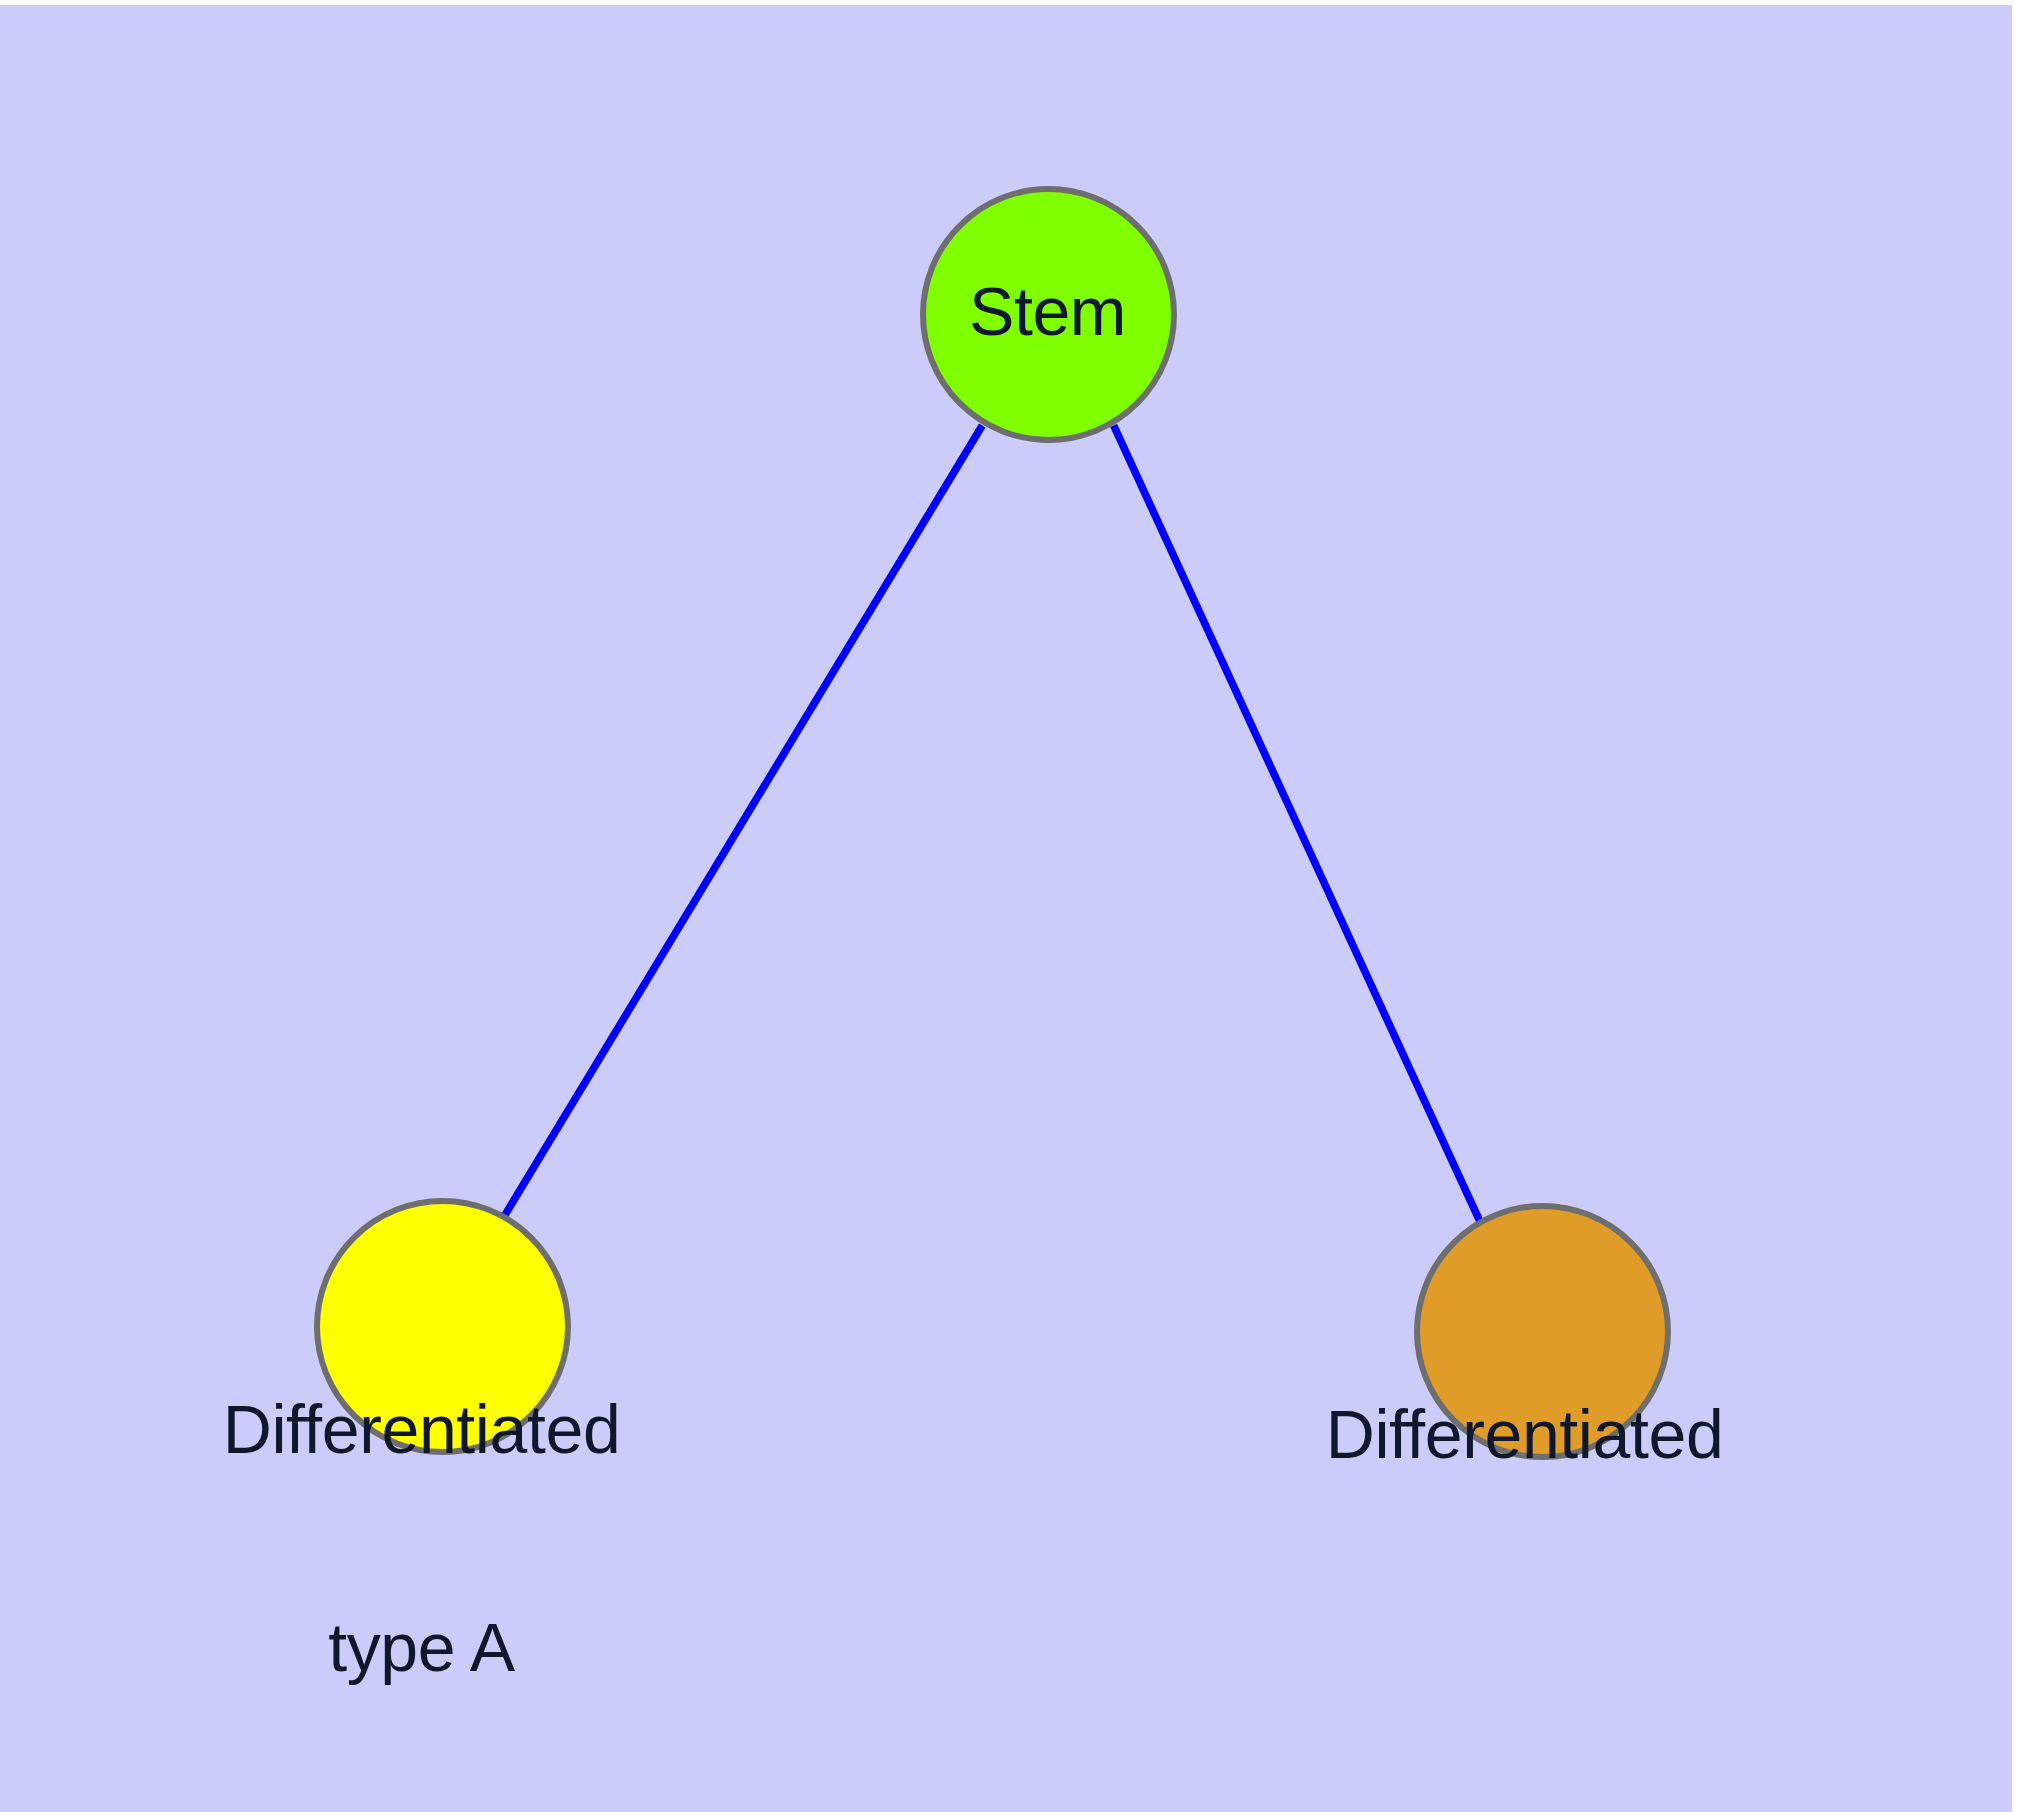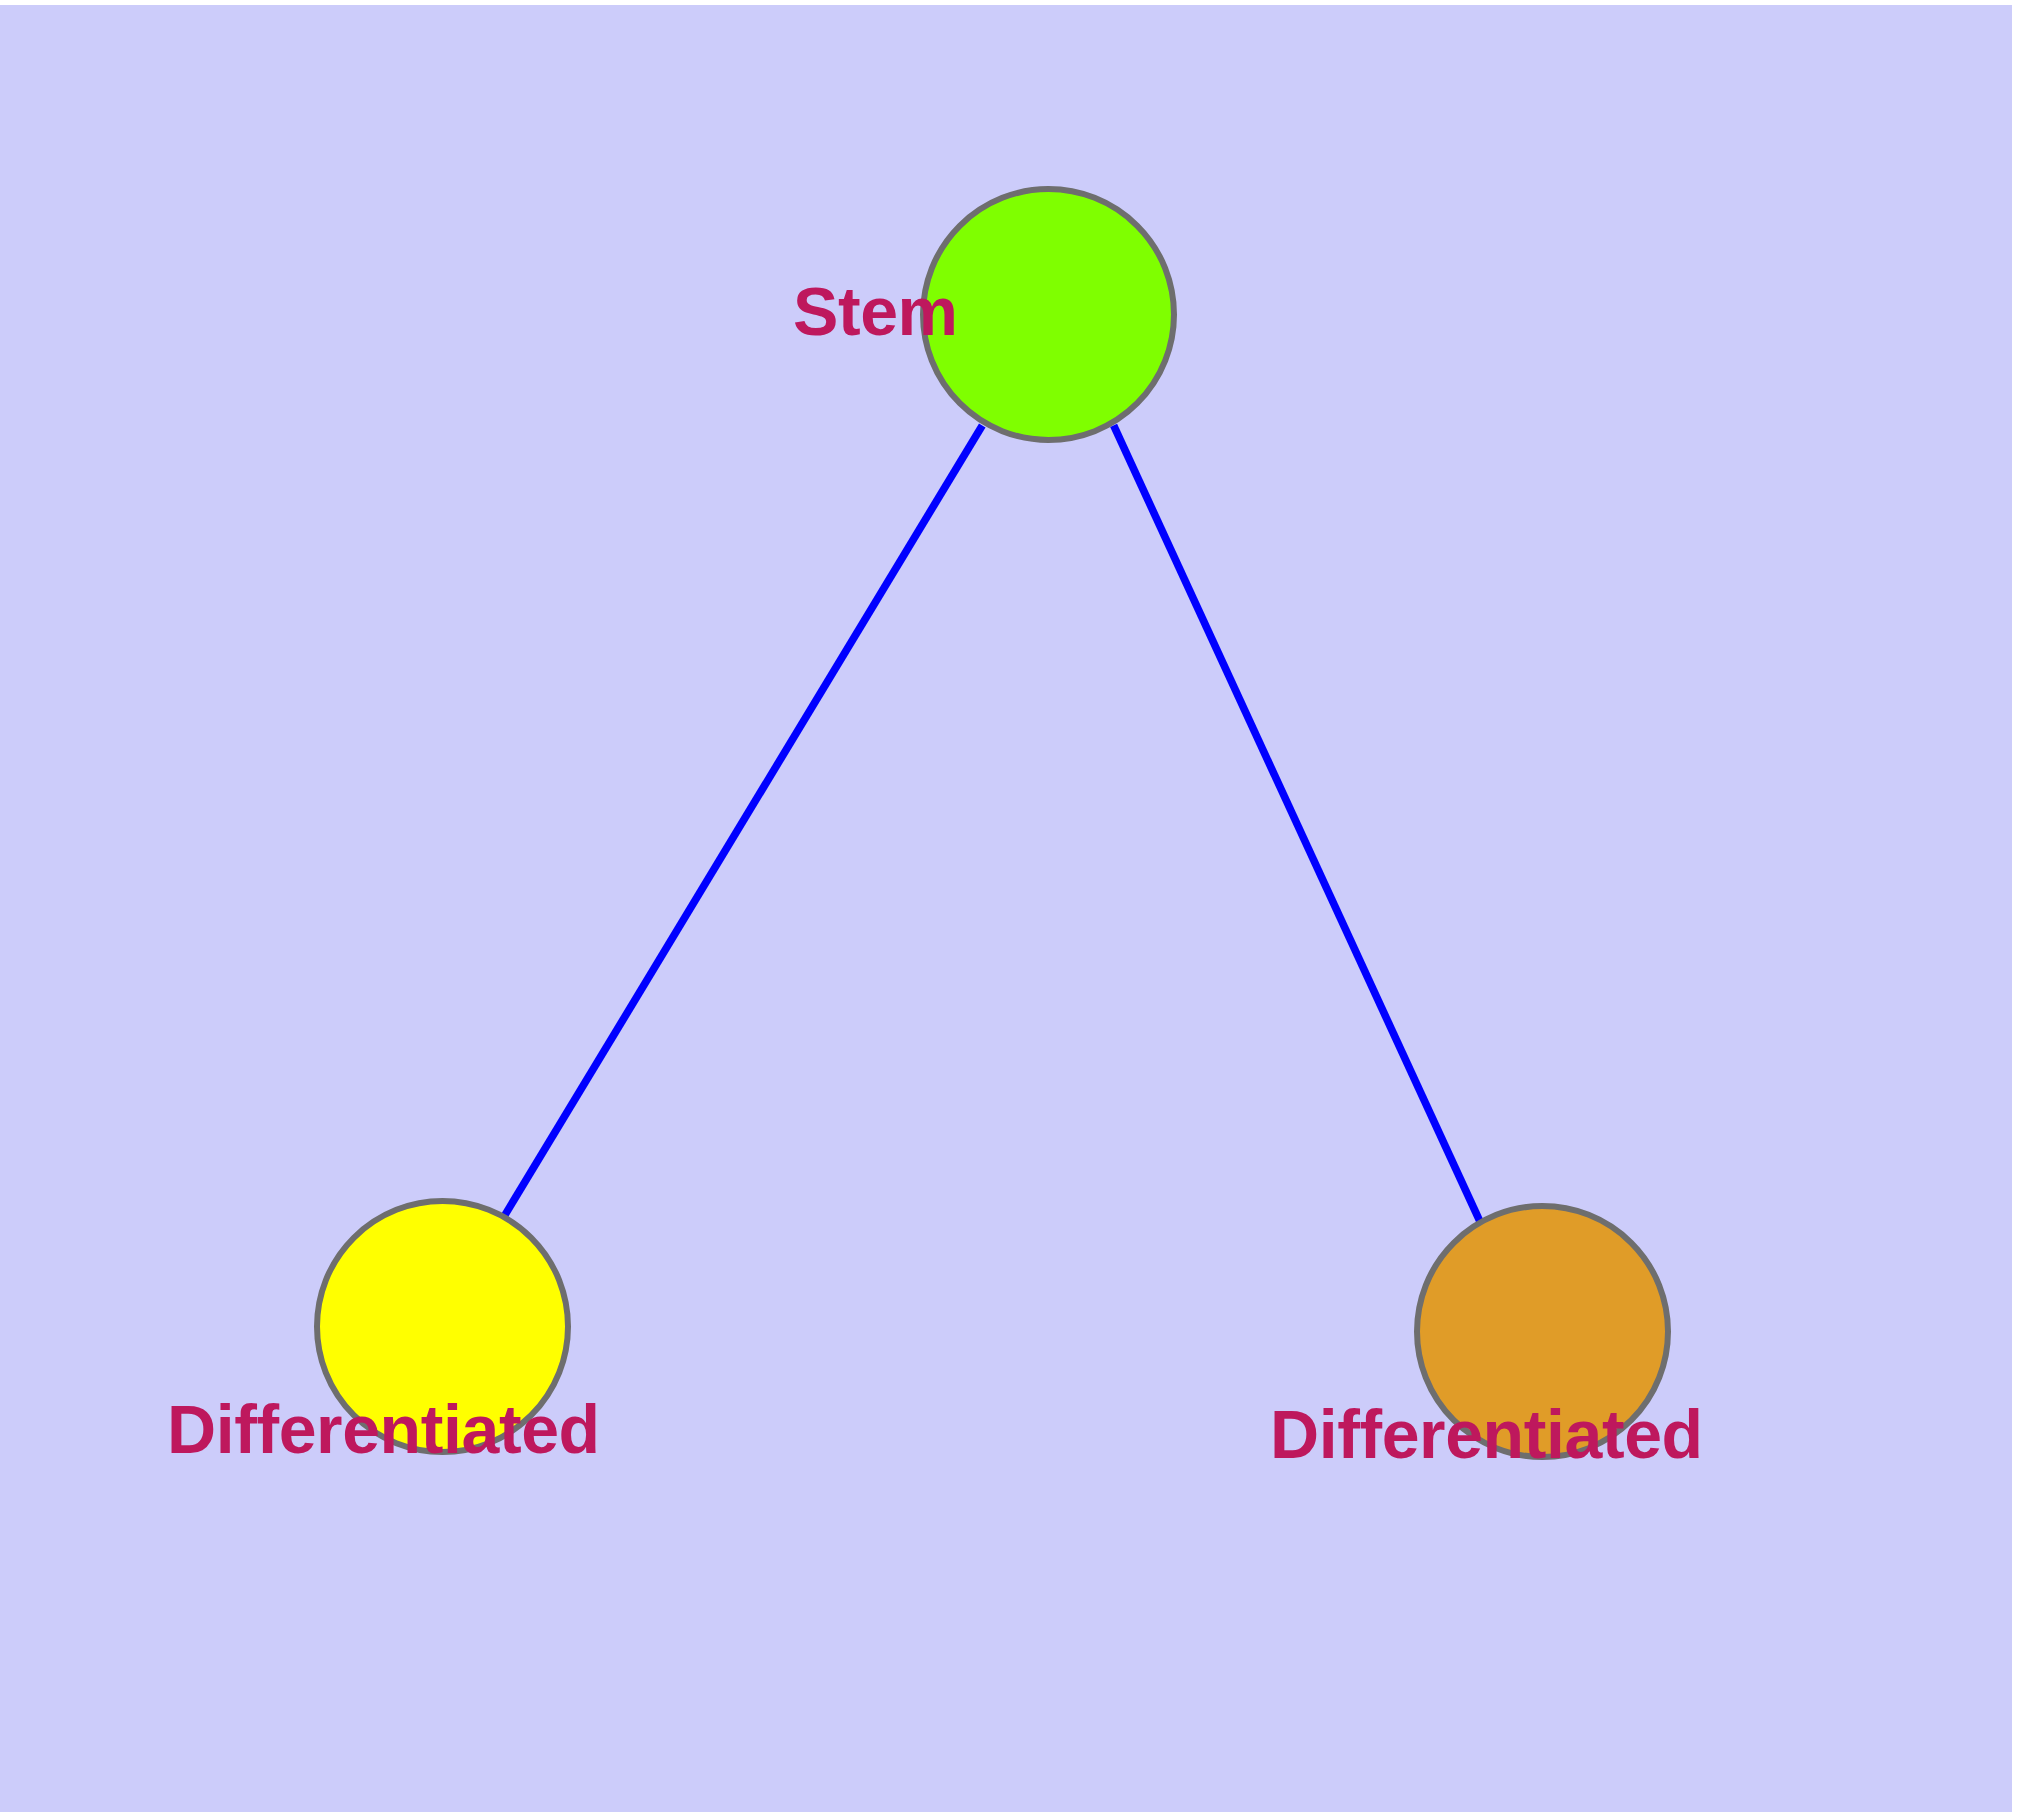--- a/index.html
+++ b/index.html
@@ -31,22 +31,23 @@
     height: 1807px;
   }
   .node {
     position: absolute;
     border-radius: 50%;
     box-sizing: border-box;
     border: 6px solid #6e6e6e;
   }
   .node-label {
     position: absolute;
-    color: #be185d;
-    font-weight: bold;
+    text-align: center;
+    color: #0f172a;
+    font-weight: normal;
     line-height: 1.07;
     white-space: pre;
     letter-spacing: -0.4px;
     user-select: none;
   }
   #node-stem {
     left: 920px;
     top: 181px;
     width: 257px;
     height: 257px;
@@ -96,20 +97,21 @@
   </svg>
 
   <div class="node" id="node-stem"></div>
   <div class="node" id="node-diff-a"></div>
   <div class="node" id="node-diff-b"></div>
 
   <div class="node-label" id="label-stem">Stem</div>
 
   <div class="node-label" id="label-diff-a">
     <div>Differentiated</div>
+    <div>type A</div>
   </div>
 
   <div class="node-label" id="label-diff-b">
     <div>Differentiated</div>
   </div>
 
 </div>
 
 
 </body></html>

